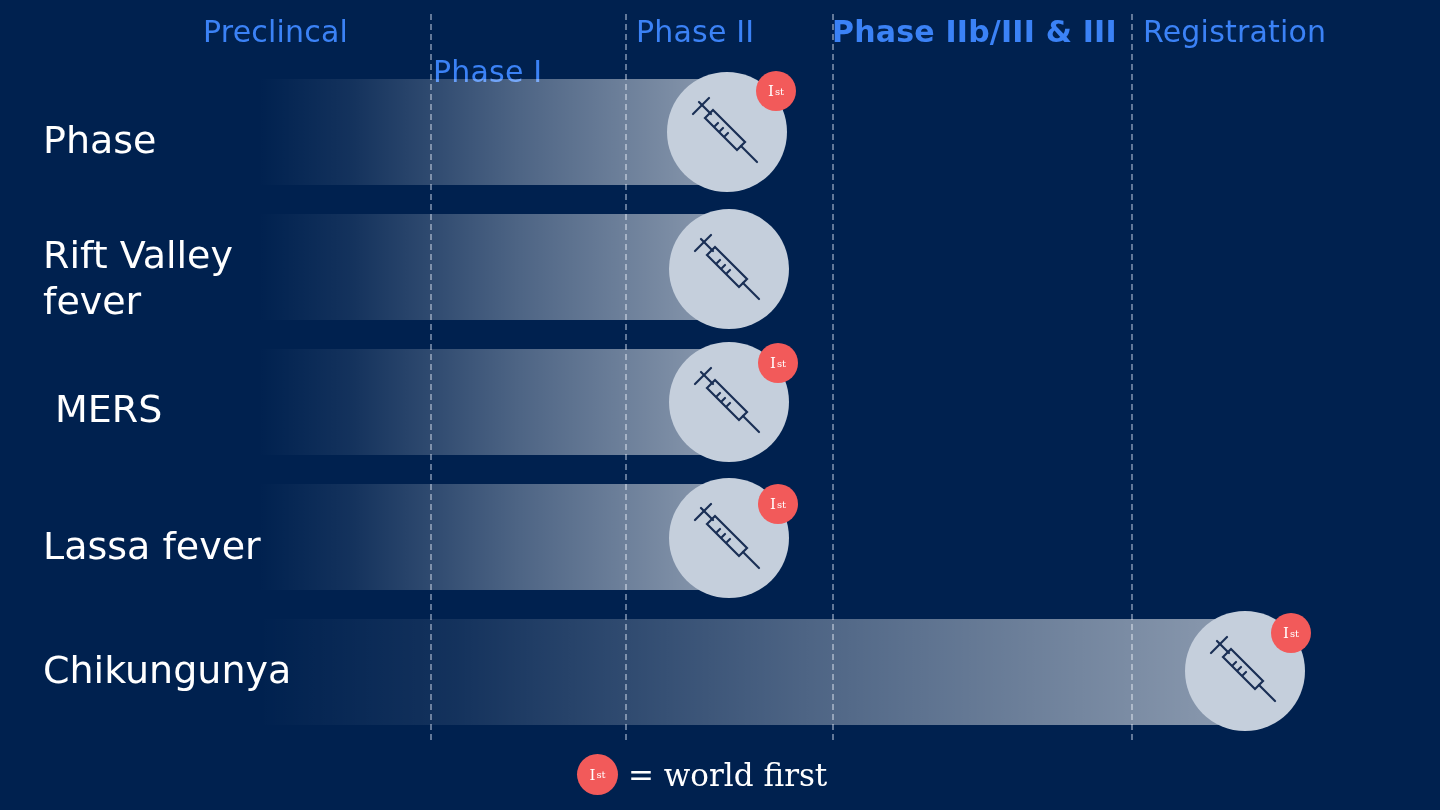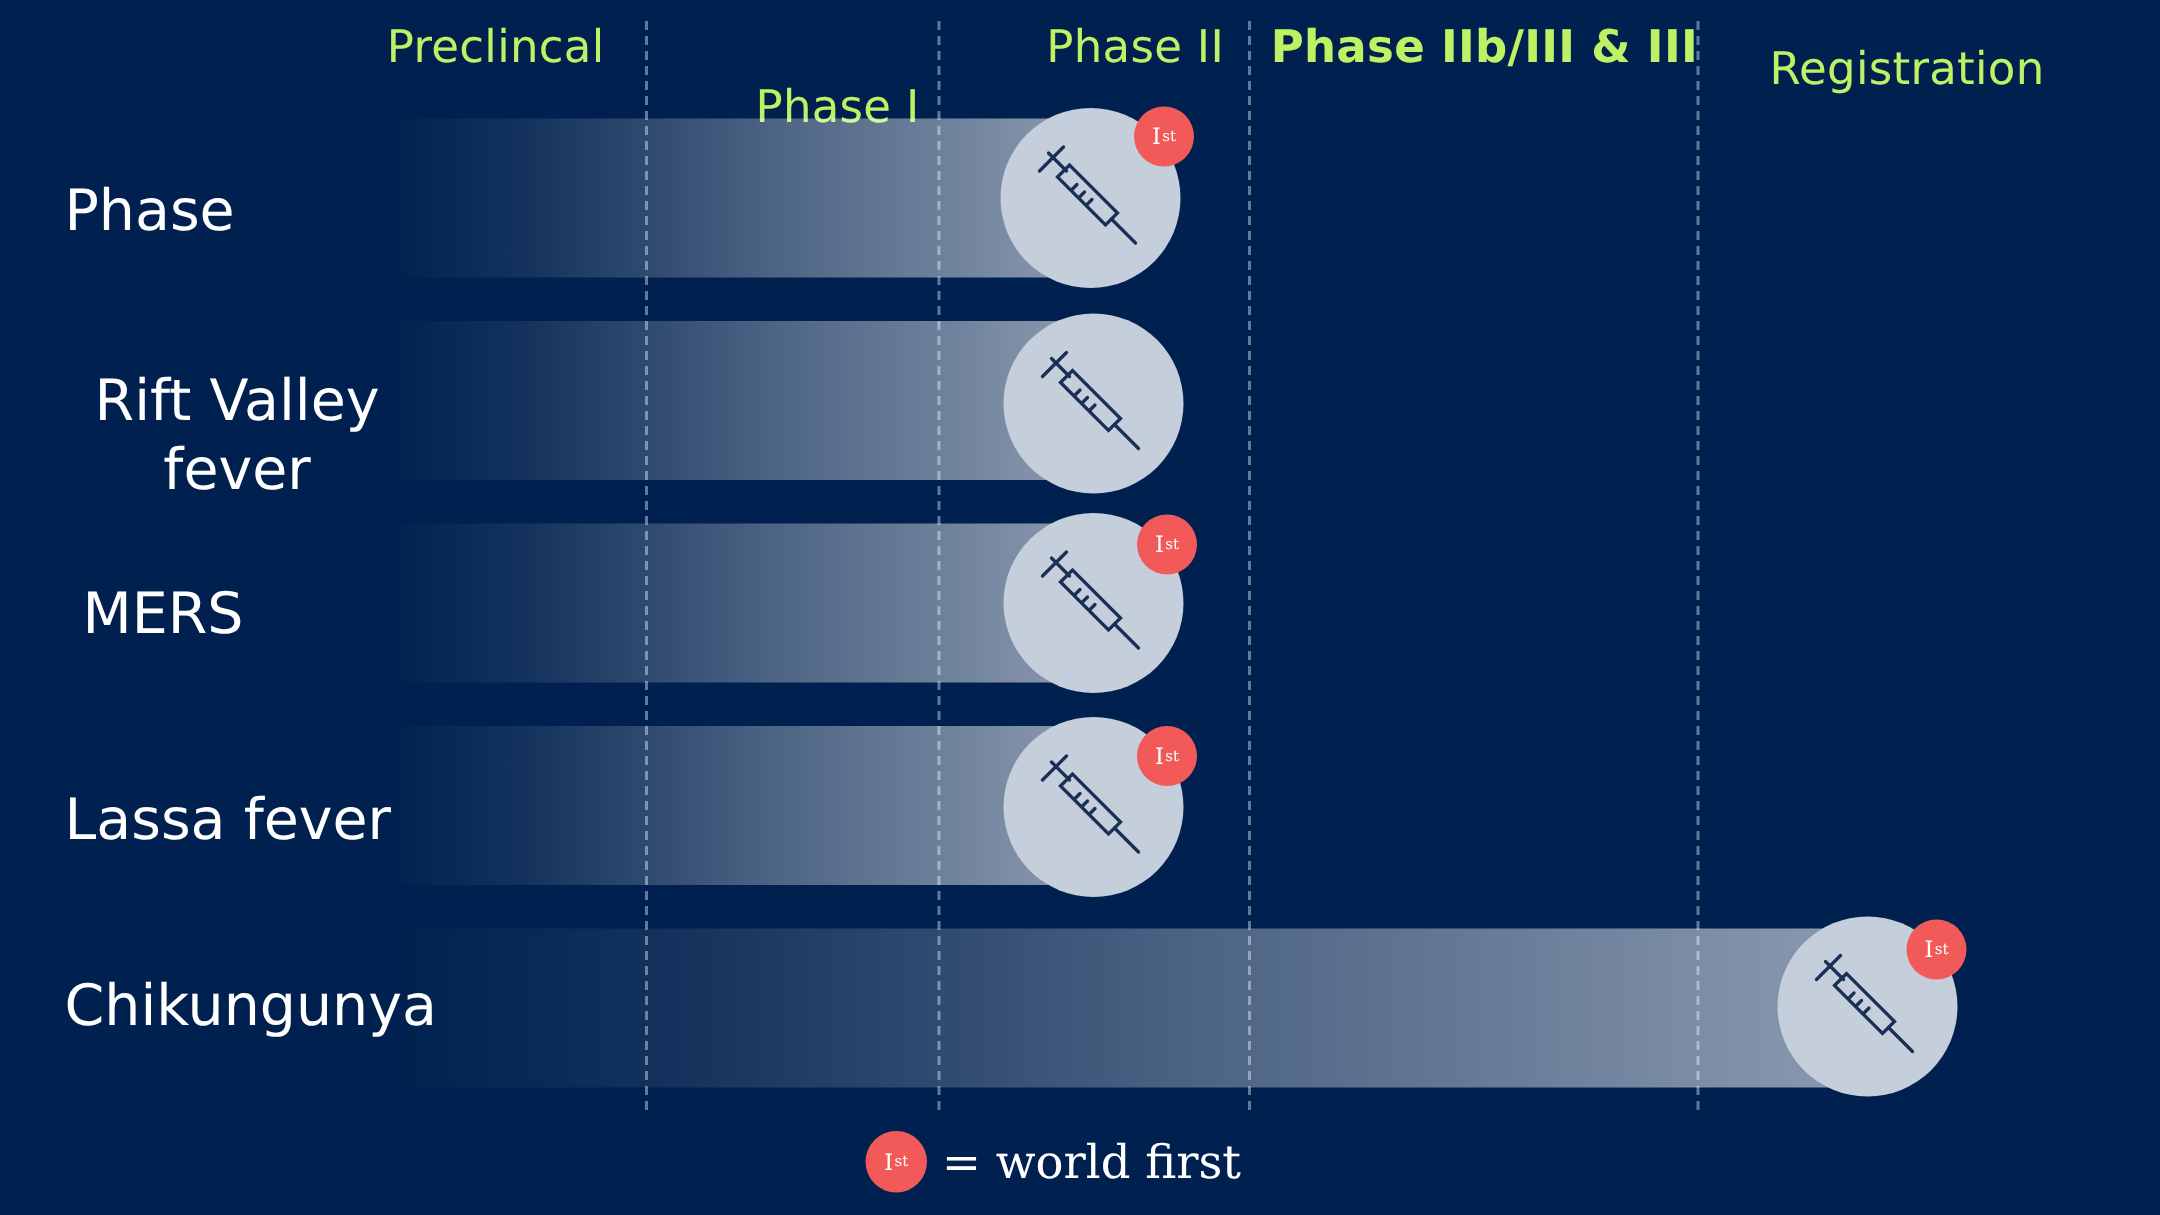--- a/index.html
+++ b/index.html
@@ -1,38 +1,38 @@
 <!DOCTYPE html>
 <html><head>
 <meta charset="utf-8">
 <style>
   html, body { margin:0; padding:0; }
   body { width:1440px; height:810px; background:#00214f; position:relative; overflow:hidden;
          font-family:"DejaVu Sans", sans-serif; color:#fff; }
-  .col-header { position:absolute; top:14px; font-size:30px; font-weight:500; text-align:right; color:#bef264; letter-spacing:0.2px; }
+  .col-header { position:absolute; top:14px; font-size:30px; font-weight:500; text-align:left; color:#3b82f6; letter-spacing:0.2px; }
   .divider { position:absolute; top:14px; height:726px; width:0; border-left:2px dashed rgba(180,195,215,0.55); }
   .row-label { position:absolute; left:43px; font-size:38px; font-weight:500; line-height:46px; color:#fff; }
   .bar { position:absolute; height:106px; left:258px;
          background:linear-gradient(to right, rgba(255,255,255,0) 0%, rgba(255,255,255,0.08) 20%, rgba(255,255,255,0.30) 55%, rgba(255,255,255,0.55) 100%); }
   .circle { position:absolute; width:120px; height:120px; border-radius:50%; background:#c5cfdc; display:flex; align-items:center; justify-content:center; }
   .badge { position:absolute; width:40px; height:40px; border-radius:50%; background:#f25a5a; color:#fff;
            font-family:"DejaVu Serif", serif; font-size:15px; display:flex; align-items:center; justify-content:center; }
   .badge sup { font-size:10px; margin-left:1px; }
   .legend { position:absolute; top:754px; left:577px; display:flex; align-items:center; }
   .legend .badge { position:relative; width:41px; height:41px; }
   .legend-text { font-family:"DejaVu Serif", serif; font-size:31px; color:#fff; margin-left:10px;text-align:center; }
 </style>
 </head>
 <body>
 
 <div class="col-header" style="left:203px;width:200px;">Preclincal</div>
 <div class="col-header" style="left:433px;width:180px;margin-top:40px;">Phase I</div>
 <div class="col-header" style="left:636px;width:180px;">Phase II</div>
 <div class="col-header" style="left:832px;width:300px;font-weight:bold;">Phase IIb/III &amp; III</div>
-<div class="col-header" style="left:1143px;width:220px;margin-top:15px;">Registration</div>
+<div class="col-header" style="left:1143px;width:220px;">Registration</div>
 
 <div class="divider" style="left:430px;"></div>
 <div class="divider" style="left:625px;"></div>
 <div class="divider" style="left:832px;"></div>
 <div class="divider" style="left:1131px;"></div>
 
 <div class="row-label" style="top:117px;">Phase</div>
 <div class="bar" style="top:79px;width:470px;"></div>
 <div class="circle" style="left:667px;top:72px;">
   <svg width="80" height="80" viewBox="0 0 80 80" fill="none" stroke="#1a2f55" stroke-width="2.2" stroke-linecap="round">
@@ -43,21 +43,21 @@
     <line x1="28" y1="34" x2="31" y2="31"></line>
       <line x1="33" y1="39" x2="36" y2="36"></line>
       <line x1="38" y1="44" x2="41" y2="41"></line>
   </svg>
 </div>
 <div class="badge" style="left:756px;top:71px;">
     <span>I</span>
     <sup>st</sup>
   </div>
 
-<div class="row-label" style="top:244px;width:230px;text-align:center;">Rift Valley fever</div>
+<div class="row-label" style="top:232px;width:230px;">Rift Valley fever</div>
 <div class="bar" style="top:214px;width:470px;"></div>
 <div class="circle" style="left:669px;top:209px;">
   <svg width="80" height="80" viewBox="0 0 80 80" fill="none" stroke="#1a2f55" stroke-width="2.2" stroke-linecap="round">
     <line x1="12" y1="10" x2="24" y2="22"></line>
       <line x1="6" y1="22" x2="22" y2="6"></line>
     <path d="M18 26 L26 18 L58 50 L50 58 Z"></path>
     <line x1="54" y1="54" x2="70" y2="70"></line>
     <line x1="28" y1="34" x2="31" y2="31"></line>
       <line x1="33" y1="39" x2="36" y2="36"></line>
       <line x1="38" y1="44" x2="41" y2="41"></line>

